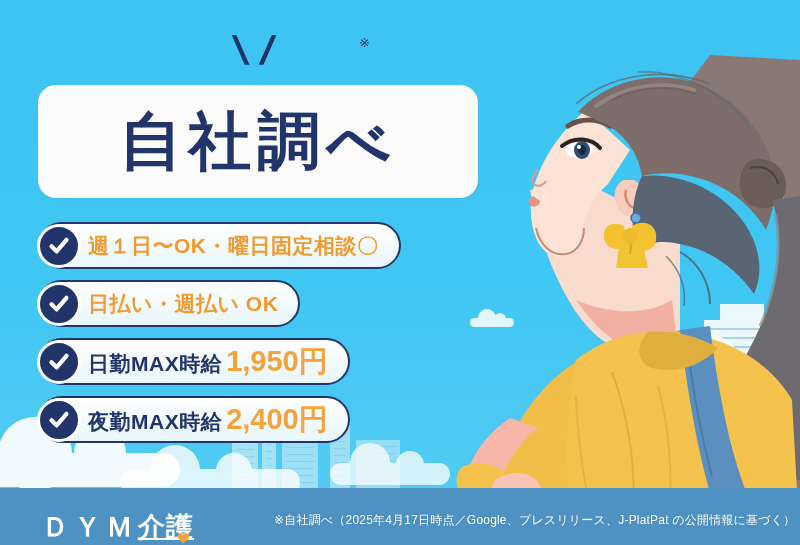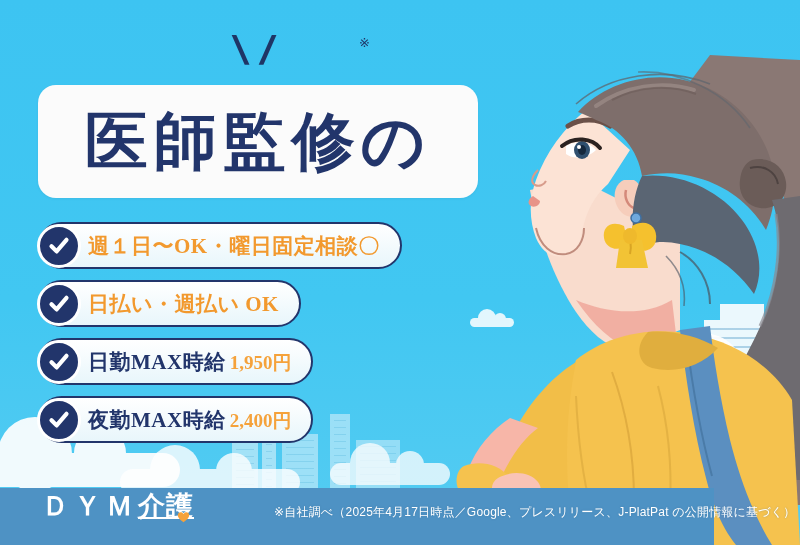--- a/index.html
+++ b/index.html
@@ -186,21 +186,20 @@
   }
 
   
   .features {
     position: absolute;
     left: 38px;
     top: 222px;
     display: flex;
     flex-direction: column;
     gap: 11px;
-    font-family: Liberation Serif, serif;
   }
   .pill {
     position: relative;
     height: 47px;
     border: 2px solid #22356B;
     border-radius: 999px;
     background: linear-gradient(180deg, #FFFFFF 0%, #E8F6FB 100%);
     display: flex;
     align-items: center;
     padding-left: 48px;
@@ -227,35 +226,35 @@
   .pill-text {
     font-size: 21px;
     font-weight: 700;
     color: #22356B;
     white-space: nowrap;
     letter-spacing: .5px;
   }
   .pill-text.orange { color: #F2992E; }
   .pill-text .amount {
     color: #F5A23B;
-    font-size: 19px;
+    font-size: 29px;
     margin-left: 4px;
     letter-spacing: 0;
   }
 
   
   .footer-bar {
     position: absolute;
     left: 0;
     bottom: 0;
-    width: 714px;
+    width: 800px;
     height: 57px;
     background: #4E92C4;
     display: flex;
-    align-items: flex-start;
+    align-items: flex-end;
   }
   .logo {
     margin-left: 42px;
     color: #ffffff;
     font-size: 27px;
     font-weight: 700;
     letter-spacing: 5px;
     white-space: nowrap;
     display: flex;
     align-items: baseline;
@@ -277,21 +276,21 @@
     font-size: 12px;
     letter-spacing: .2px;
     white-space: nowrap;
     position: relative;
     z-index: 5;
     text-shadow: 0 0 2px rgba(60,110,150,.45);
   }
   .disclaimer-wrap {
     position: absolute;
     left: 248px;
-    bottom: 24px;
+    bottom: 16px;
     z-index: 6;
   }
 </style>
 </head>
 <body>
 
 <div id="banner">
 
   <div class="sky"></div>
 
@@ -419,21 +418,21 @@
 
   <div class="headline">
     <span class="slash left">\</span>
     <span class="headline-text">
       <span class="asterisk-mark">※</span>
     </span>
     <span class="slash right">/</span>
   </div>
 
   <div class="title-card">
-    <span class="title-card-text">医師監修の</span>
+    <span class="title-card-text">自社調べ</span>
   </div>
 
   <div class="features">
 
     <div class="pill">
       <span class="check-badge">
         <svg width="26" height="26" viewBox="0 0 26 26">
           <path d="M5.5 13.2 L10.6 18.4 L20.5 6.8" fill="none" stroke="#ffffff" stroke-width="4.2" stroke-linecap="round" stroke-linejoin="round"></path>
         </svg>
       </span>

